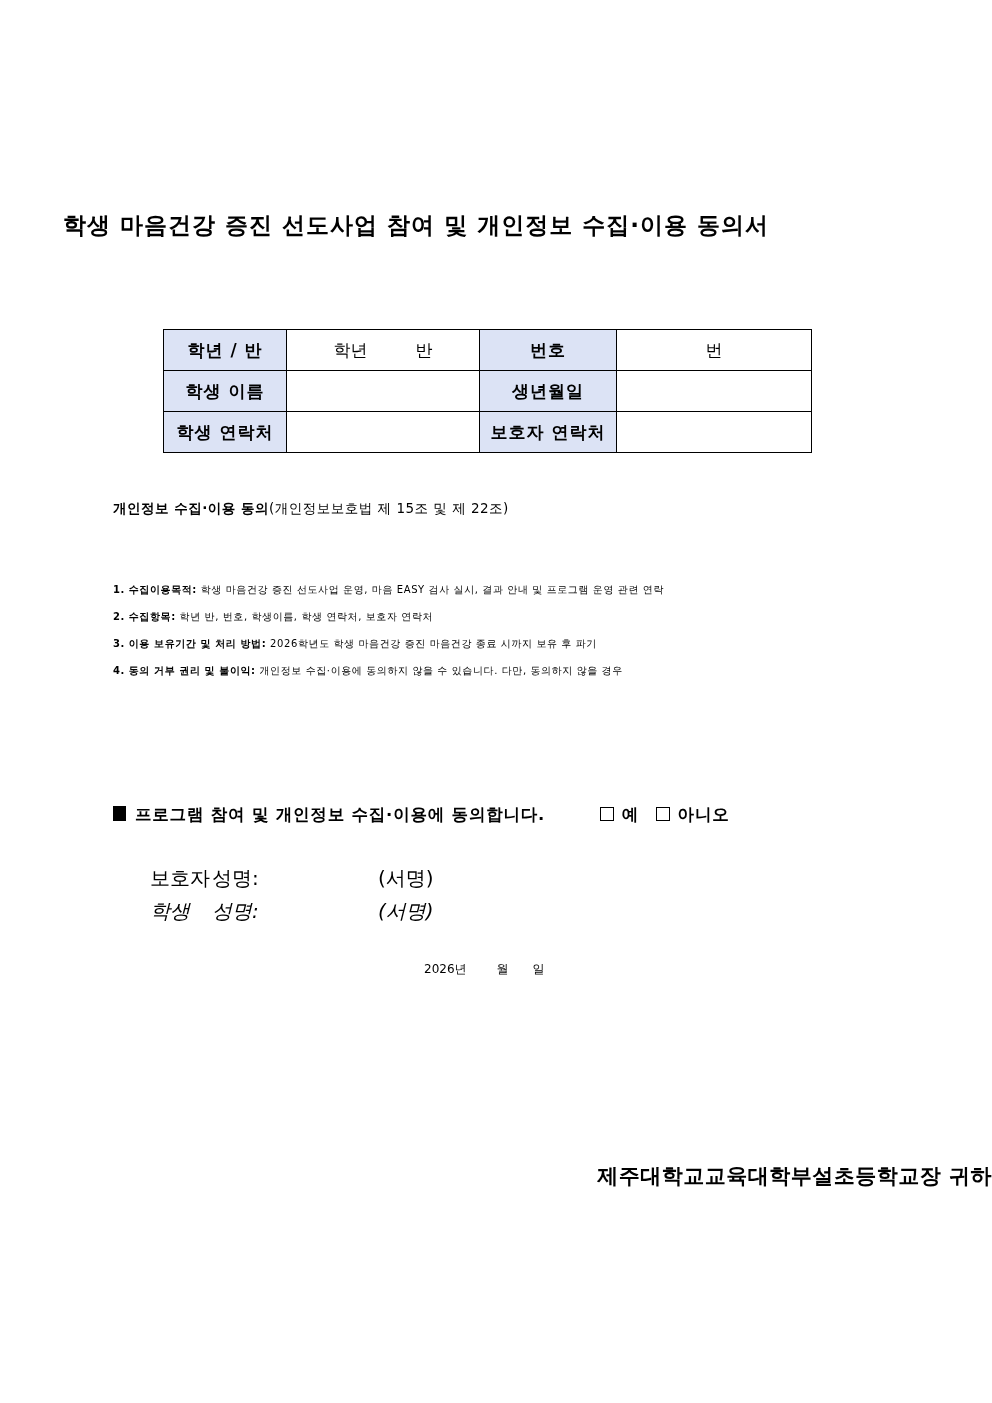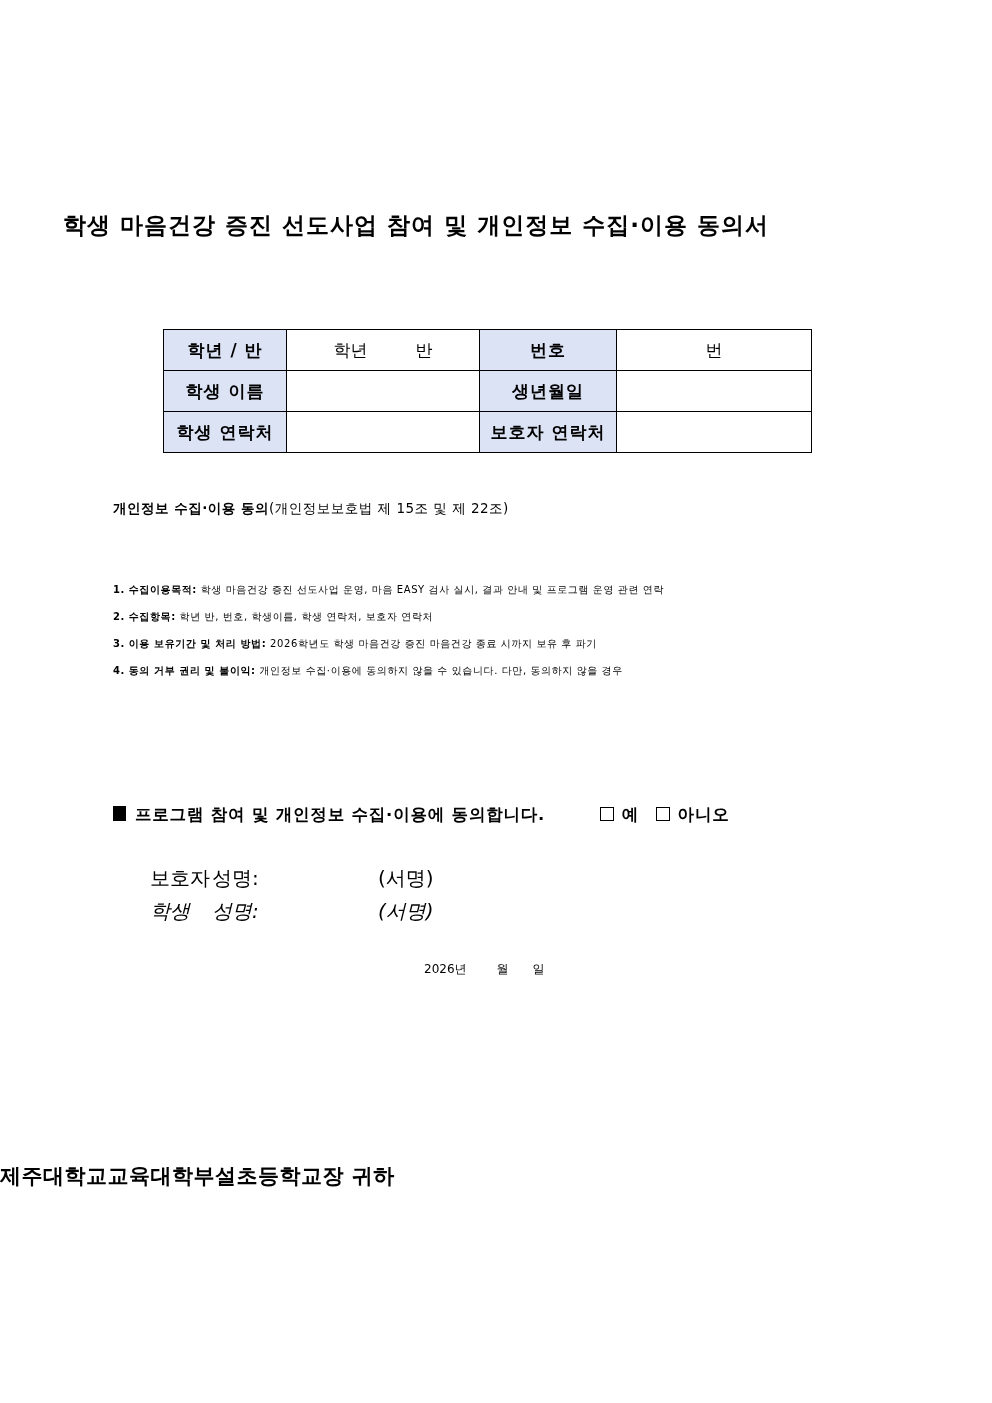--- a/index.html
+++ b/index.html
@@ -36,21 +36,21 @@
     .sig { left: 129px; font-size: 20px; margin-left: 21px; }
     .sig .lbl1 { display: inline-block; width: 62px; }
     .sig .lbl2 { display: inline-block; width: 166px; }
     .sig1 { top: 865px; }
     .sig2 { top: 898px; font-style: italic; }
 
     .date { top: 961px; left: 424px; font-size: 12px; }
     .date .sp1 { display: inline-block; width: 30px; }
     .date .sp2 { display: inline-block; width: 24px; }
 
-    .footer { top: 1162px; left: 0; width: 992px; text-align: left;
+    .footer { top: 1162px; left: 0; width: 992px; text-align: right;
               font-size: 21px; font-weight: bold; letter-spacing: 0.5px; }
   </style>
 </head>
 <body>
 
 <div class="abs title">학생 마음건강 증진 선도사업 참여 및 개인정보 수집·이용 동의서</div>
 
 <table class="info">
   <colgroup>
     <col style="width:123px">

